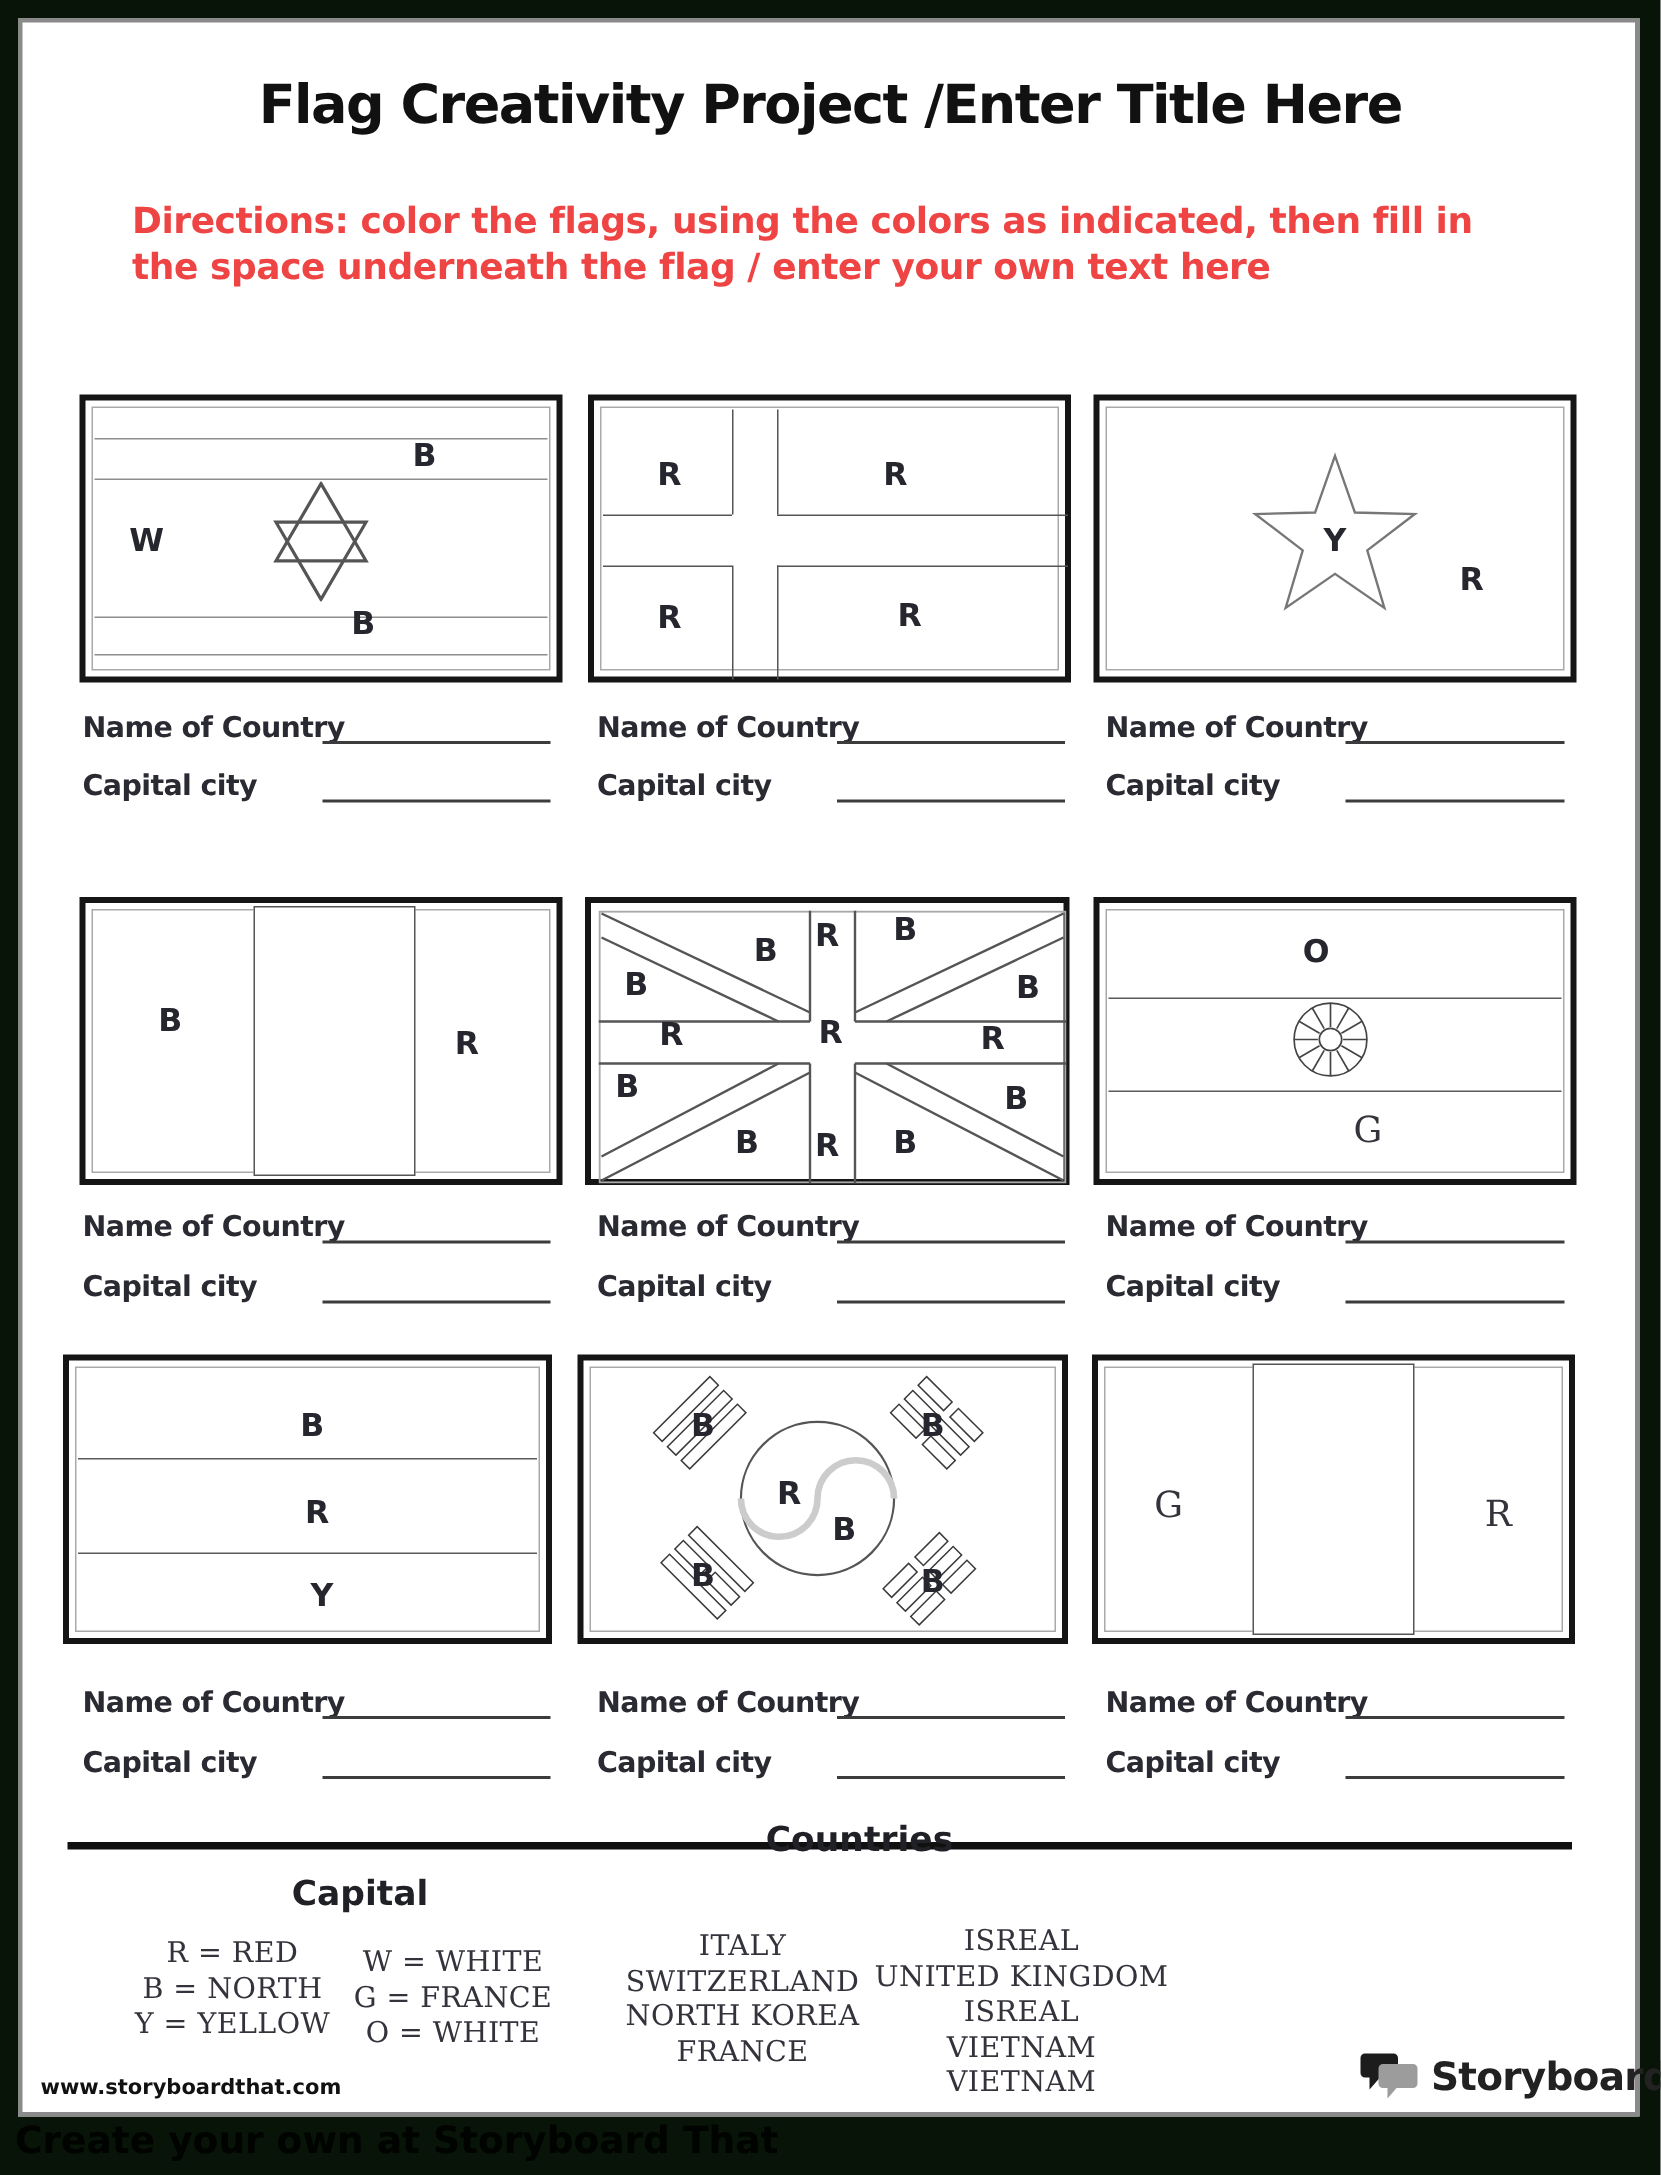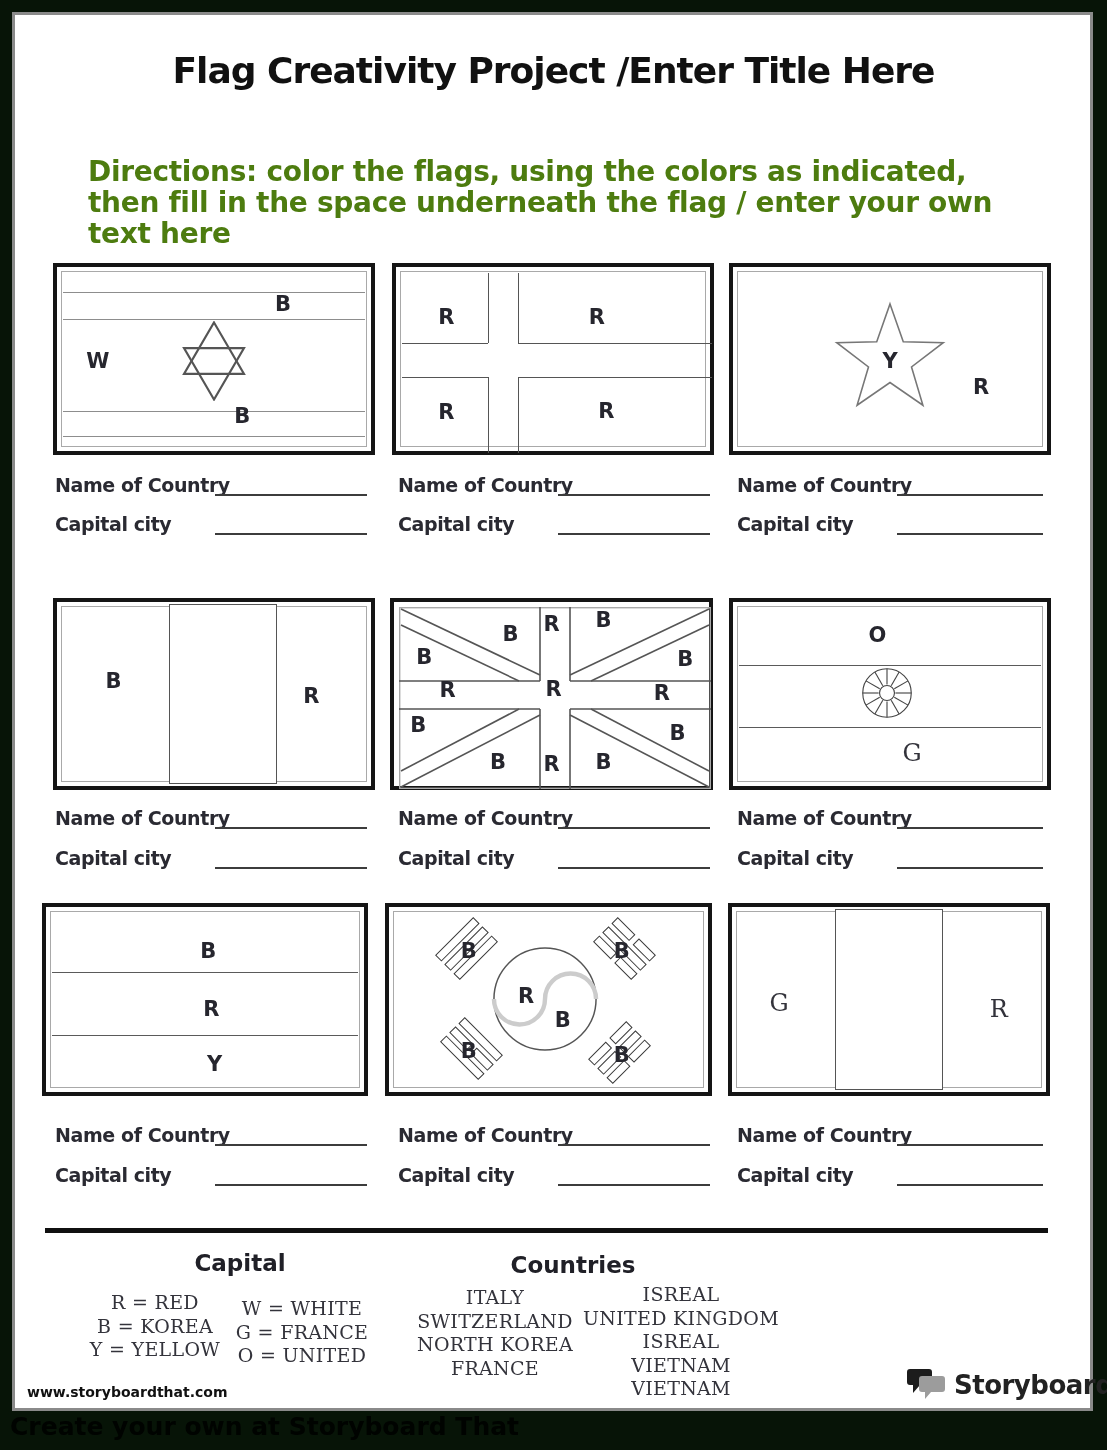--- a/index.html
+++ b/index.html
@@ -11,22 +11,22 @@
   .sheet{
     position:absolute;left:12px;top:12px;width:1081px;height:1399px;
     background:#ffffff;border:3px solid #8a8a8a;box-sizing:border-box;
   }
   .abs{position:absolute;}
   .title{
     position:absolute;left:0;top:50px;width:1107px;text-align:center;
     font-size:36px;font-weight:800;letter-spacing:-1px;color:#111;
   }
   .directions{
-    position:absolute;left:88px;top:156px;width:945px;
-    font-size:28px;line-height:31px;font-weight:600;letter-spacing:-0.3px;color:#4d7c0f;
+    position:absolute;left:88px;top:132px;width:945px;
+    font-size:24px;line-height:31px;font-weight:600;letter-spacing:-0.3px;color:#ef4444;
   }
   .directions b{font-weight:800;}
   
   .flag-cell{
     position:absolute;background:#fff;border:4px solid #151515;box-sizing:border-box;
   }
   .flag-inner{position:absolute;inset:4px;border:1px solid #a9a9a9;}
   .hline{position:absolute;left:6px;right:6px;height:0;border-top:1.5px solid #8d8d8d;}
   .hline.dark{border-top:1.5px solid #5a5a5a;}
   .vseg{position:absolute;width:0;border-left:1.5px solid #555;}
@@ -334,30 +334,30 @@
 <div class="label-row" style="left:737px;top:1160px;width:306px">
   <span class="lab">Capital city</span>
     <span class="line"></span>
 </div>
 
 <div class="separator"></div>
 
 <div class="sec-heading" style="left:150px;top:1250px">Capital</div>
 <div class="serif-list" style="left:65px;top:1291px;width:180px">
   <div>R = RED</div>
-  <div>B = KOREA</div>
+  <div>B = NORTH</div>
   <div>Y = YELLOW</div>
 </div>
 <div class="serif-list" style="left:212px;top:1297px;width:180px">
   <div>W = WHITE</div>
   <div>G = FRANCE</div>
-  <div>O = UNITED</div>
-</div>
-
-<div class="sec-heading" style="left:483px;top:1252px">Countries</div>
+  <div>O = WHITE</div>
+</div>
+
+<div class="sec-heading" style="left:483px;top:1214px">Countries</div>
 <div class="serif-list" style="left:405px;top:1286px;width:180px">
   <div>ITALY</div>
   <div>SWITZERLAND</div>
   <div>NORTH KOREA</div>
   <div>FRANCE</div>
 </div>
 <div class="serif-list" style="left:576px;top:1283px;width:210px">
   <div>ISREAL</div>
   <div>UNITED KINGDOM</div>
   <div>ISREAL</div>

